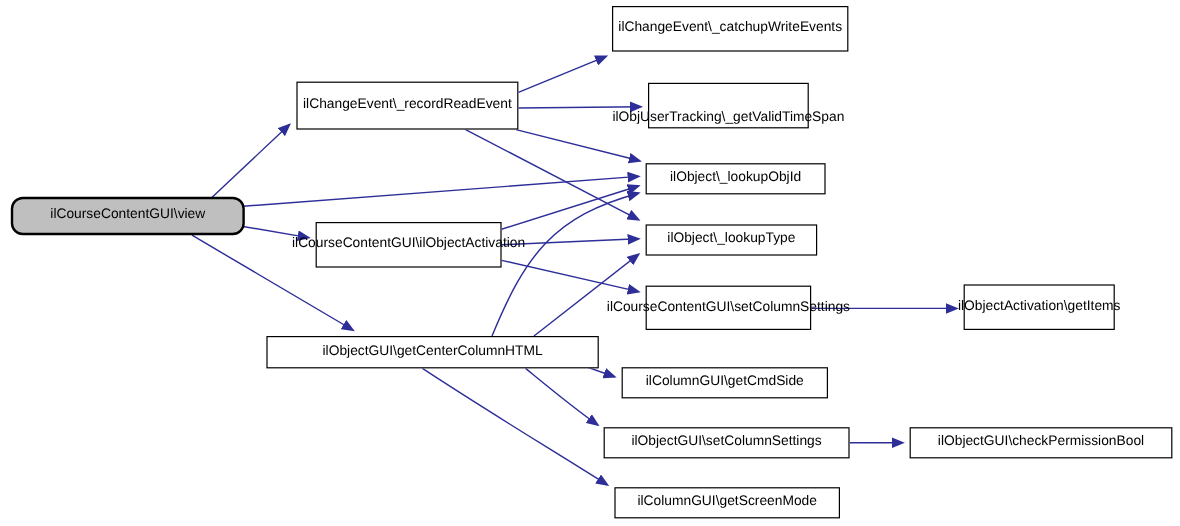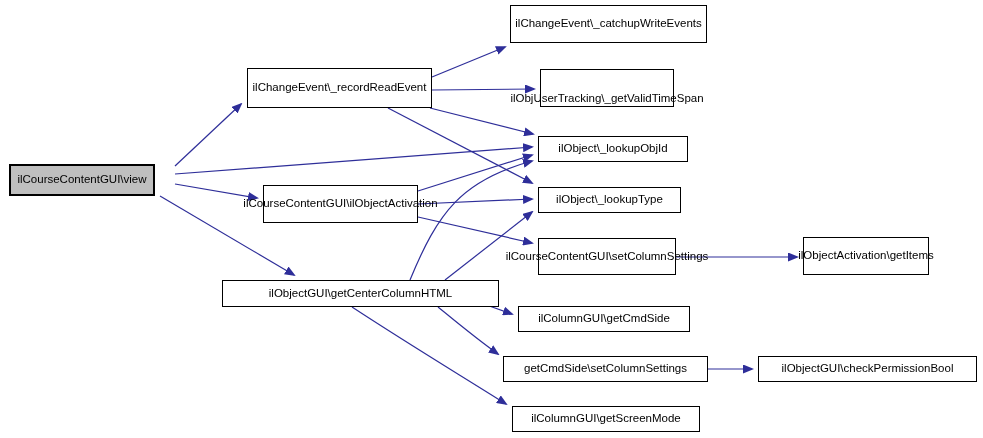--- a/index.html
+++ b/index.html
@@ -58,21 +58,21 @@
         <path d="M676,257 L797,257" class="edge" stroke="#2e2e99" marker-end="url(#arrow)"></path>
         <path d="M410,280 C438,212 462,180 532,161" class="edge" stroke="#2e2e99" marker-end="url(#arrow)"></path>
         <path d="M445,280 L532,212" class="edge" stroke="#2e2e99" marker-end="url(#arrow)"></path>
         <path d="M453,293 L512,314" class="edge" stroke="#2e2e99" marker-end="url(#arrow)"></path>
         <path d="M438,307 C460,325 478,340 498,354" class="edge" stroke="#2e2e99" marker-end="url(#arrow)"></path>
         <path d="M352,307 C410,345 460,375 506,404" class="edge" stroke="#2e2e99" marker-end="url(#arrow)"></path>
         <path d="M708,369 L752,369" class="edge" stroke="#2e2e99" marker-end="url(#arrow)"></path>
       </g>
   </svg>
   <div id="nodes">
-      <div class="node highlighted" style="left: 9px; top: 164px; width: 146px; height: 32px;">
+      <div class="node highlighted" style="left: 9px; top: 164px; width: 195px; height: 32px; border-radius: 10px;">
         <span>ilCourseContentGUI\view</span>
       </div>
       <div class="node" style="left: 247px; top: 68px; width: 185px; height: 40px;">
         <span>ilChangeEvent\_recordRead</span>
         <span>Event</span>
       </div>
       <div class="node" style="left: 510px; top: 5px; width: 197px; height: 38px;">
         <span>ilChangeEvent\_catchupWrite</span>
         <span>Events</span>
       </div>
@@ -98,21 +98,21 @@
         <span>ilObjectActivation</span>
         <span>\getItems</span>
       </div>
       <div class="node" style="left: 222px; top: 280px; width: 277px; height: 27px;">
         <span>ilObjectGUI\getCenterColumnHTML</span>
       </div>
       <div class="node" style="left: 518px; top: 306px; width: 172px; height: 26px;">
         <span>ilColumnGUI\getCmdSide</span>
       </div>
       <div class="node" style="left: 503px; top: 356px; width: 205px; height: 26px;">
-        <span>getCmdSide\setColumnSettings</span>
+        <span>ilObjectGUI\setColumnSettings</span>
       </div>
       <div class="node" style="left: 758px; top: 356px; width: 219px; height: 26px;">
         <span>ilObjectGUI\checkPermissionBool</span>
       </div>
       <div class="node" style="left: 512px; top: 406px; width: 188px; height: 26px;">
         <span>ilColumnGUI\getScreenMode</span>
       </div>
     </div>
 </div>
 

